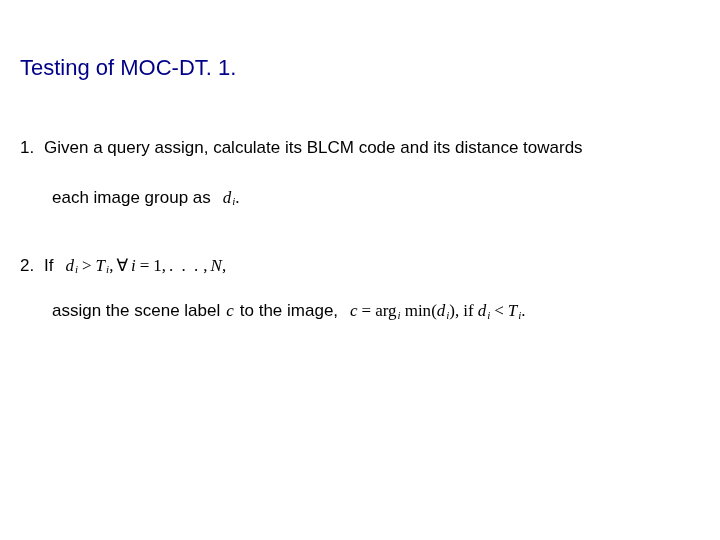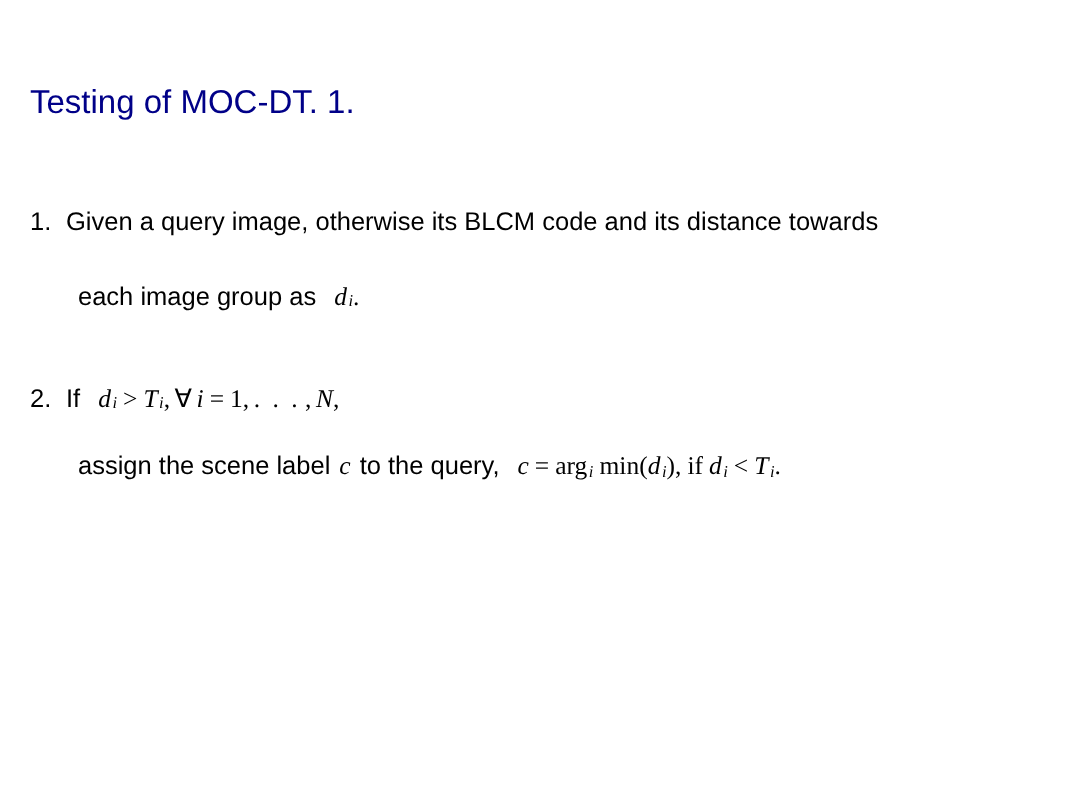--- a/index.html
+++ b/index.html
@@ -77,21 +77,21 @@
 <body>
 
 <div class="page">
 
   <div class="title">Testing of MOC-DT. 1.</div>
 
   <div class="body">
 
     <div class="item">
       <div class="line1">
-        <span class="num">1.</span><span>Given a query image, otherwise its BLCM code and its distance towards</span>
+        <span class="num">1.</span><span>Given a query assign, calculate its BLCM code and its distance towards</span>
       </div>
       <div class="line2">
         <span>each image group as</span>
         <span class="inline-gap"></span>
           <span class="inline-gap"></span>
         <span class="mrow">
           <span class="mi">d</span>
             <span class="sub">i</span>
             <span>.</span>
         </span>
@@ -122,21 +122,21 @@
             <span>,</span>
         </span>
         <span style="width:28px;display:inline-block;"></span>
       </div>
 
       <div class="line2b">
         <span>assign the scene label</span>
         <span class="inline-gap"></span>
         <span style="font-style:italic;font-family:'Times New Roman',serif;">c</span>
         <span class="inline-gap"></span>
-        <span>to the query,</span>
+        <span>to the image,</span>
         <span class="inline-gap"></span>
           <span class="inline-gap"></span>
         <span class="mrow">
           <span class="mi">c</span>
           <span style="margin:0 4px;">=</span>
           <span>arg</span>
             <span class="argmin-sub">i</span>
           <span style="margin-left:4px;">min</span>
             <span>(</span>
             <span class="mi">d</span>

